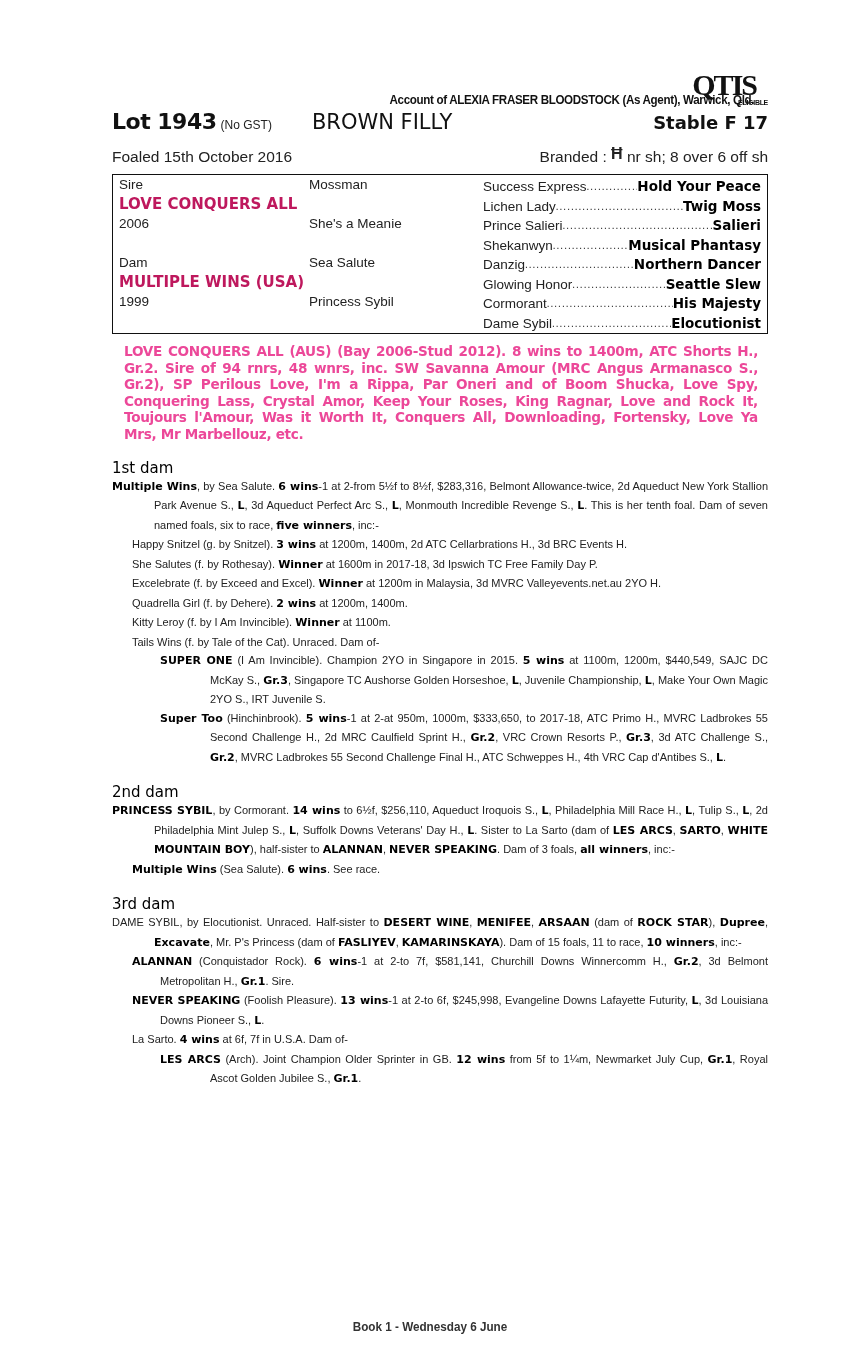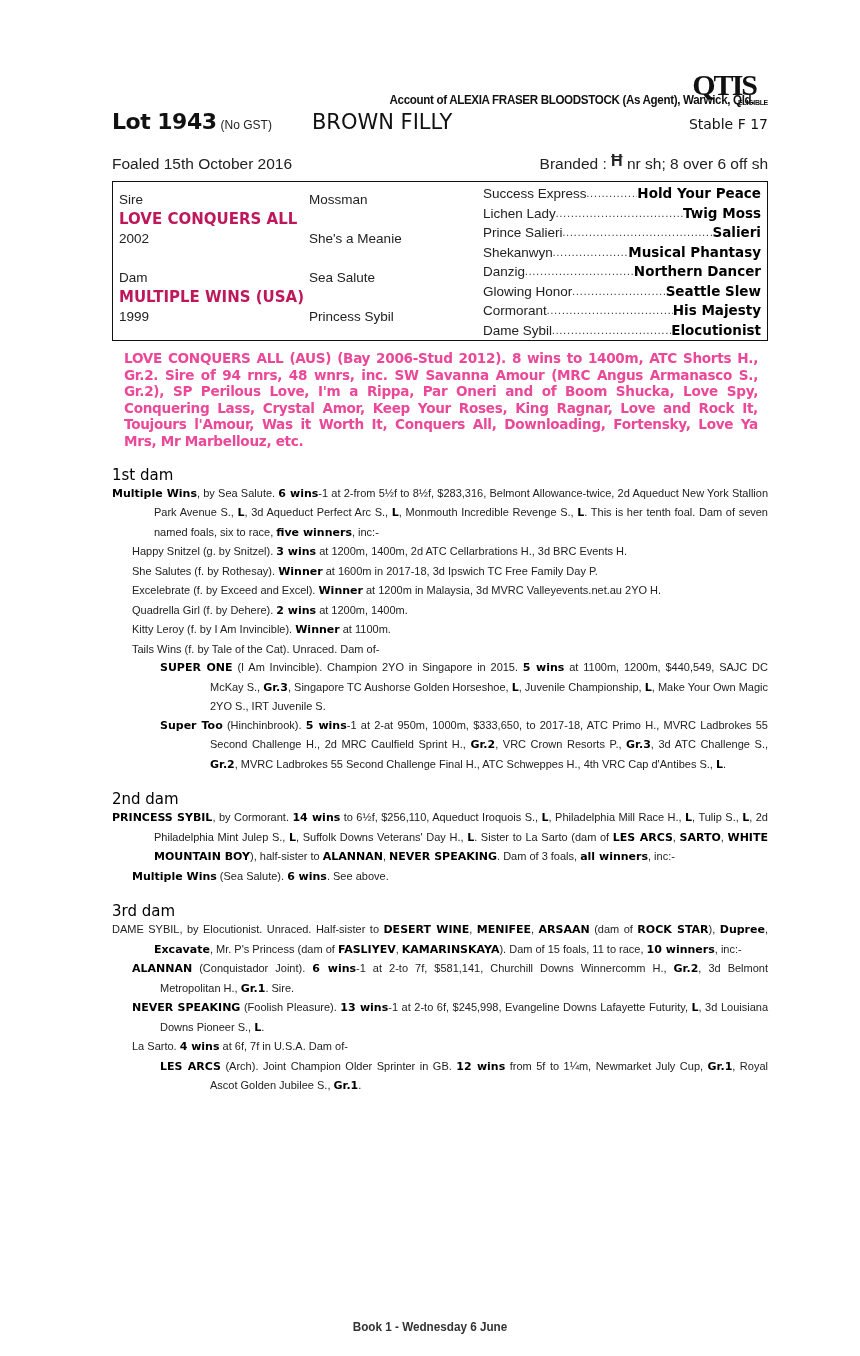--- a/index.html
+++ b/index.html
@@ -6,25 +6,25 @@
   body { width: 860px; height: 1356px; position: relative; color: #111; font-family: "Liberation Sans", sans-serif; overflow: hidden; }
   .page { position: absolute; left: 112px; top: 70px; width: 656px; }
   .hdr-account { text-align: right; font-weight: bold; font-size: 13.5px; letter-spacing: -0.4px; margin-top: 22px; padding-right: 16px; transform: scaleX(0.86); transform-origin: right center; }
   .qtis { position: absolute; right: 0; top: 0; width: 82px; height: 40px; }
   .qtis-main { position: absolute; right: 12px; top: 0; font-family: "Liberation Serif", serif; font-weight: bold; font-size: 30px; letter-spacing: -2px; line-height: 30px; }
   .qtis-sub { position: absolute; right: 0; top: 29px; font-size: 7px; font-weight: bold; letter-spacing: -0.3px; }
   .row-lot { display: flex; align-items: baseline; margin-top: 2px; height: 26px; }
   .lot { font-weight: bold; font-size: 22px; font-family: "DejaVu Sans", sans-serif; letter-spacing: -0.5px; }
   .nogst { font-size: 12px; margin-left: 4px; color: #222; }
   .title { font-weight: normal; font-size: 21px; font-family: "DejaVu Sans", sans-serif; margin-left: 40px; }
-  .stable { margin-left: auto; font-weight: normal; font-size: 14px; font-family: "DejaVu Sans", sans-serif; }
-  .row-foaled { display: flex; justify-content: space-between; font-size: 15.5px; margin-top: 20px; color: #222; }
+  .stable { margin-left: auto; font-weight: bold; font-size: 18px; font-family: "DejaVu Sans", sans-serif; }
+  .row-foaled { display: flex; justify-content: space-between; font-size: 15.5px; margin-top: 13px; color: #222; }
   .brand-mark { font-weight: bold; font-size: 16px; position: relative; top: -3px; }
   .ped { border: 1.6px solid #111; margin-top: 8px; height: 158px; position: relative; font-size: 13.5px; color: #222; }
-  .ped-left { position: absolute; left: 6px; top: 8px; width: 360px; }
+  .ped-left { position: absolute; left: 6px; top: 0; width: 360px; }
   .ped-left .ln { height: 19.5px; line-height: 19.5px; position: relative; }
   .ped-left .c2 { position: absolute; left: 190px; top: 0; }
   .ped-name { font-weight: bold; font-size: 15px; font-family: "DejaVu Sans", sans-serif; color: #be185d; }
   .ped-right { position: absolute; left: 370px; top: 2px; width: 278px; }
   .ped-right .ln { display: flex; height: 19.5px; line-height: 19.5px; }
   .ped-right .a { white-space: nowrap; }
   .ped-right .dots { flex: 1; overflow: hidden; white-space: nowrap; letter-spacing: 1px; font-size: 10px; }
   .ped-right .dots::after { content: "........................................................................................................................"; }
   .ped-right .b { white-space: nowrap; }
   .sire-note { font-weight: bold; font-size: 13.6px; line-height: 16.6px; margin: 9px 10px 0 12px; text-align: justify; font-family: "DejaVu Sans", sans-serif; letter-spacing: -0.3px; color: #ec4899; }
@@ -61,21 +61,21 @@
       <span>Branded :</span>
       <span class="brand-mark">Ħ</span>
       <span>nr sh; 8 over 6 off sh</span>
     </span>
   </div>
 
   <div class="ped">
     <div class="ped-left">
       <div class="ln"><span>Sire</span><span class="c2">Mossman</span></div>
       <div class="ln"><span class="ped-name">LOVE CONQUERS ALL</span></div>
-      <div class="ln"><span>2002</span><span class="c2">She's a Meanie</span></div>
+      <div class="ln"><span>2006</span><span class="c2">She's a Meanie</span></div>
       <div class="ln"></div>
       <div class="ln"><span>Dam</span><span class="c2">Sea Salute</span></div>
       <div class="ln"><span class="ped-name">MULTIPLE WINS (USA)</span></div>
       <div class="ln"><span>1999</span><span class="c2">Princess Sybil</span></div>
     </div>
     <div class="ped-right">
       <div class="ln">
           <span class="a">Success Express</span>
           <span class="dots"></span>
           <span class="b">Hold Your Peace</span>
@@ -131,27 +131,27 @@
       <div class="para lvl1"><span>Tails Wins (f. by Tale of the Cat). Unraced. Dam of-</span></div>
     </div>
   <div>
       <div class="para lvl2"><span class="b">SUPER ONE</span><span> (I Am Invincible). Champion 2YO in Singapore in 2015. </span><span class="b">5 wins</span><span> at 1100m, 1200m, $440,549, SAJC DC McKay S., </span><span class="b">Gr.3</span><span>, Singapore TC Aushorse Golden Horseshoe, </span><span class="b">L</span><span>, Juvenile Championship, </span><span class="b">L</span><span>, Make Your Own Magic 2YO S., IRT Juvenile S.</span></div>
       <div class="para lvl2"><span class="b">Super Too</span><span> (Hinchinbrook). </span><span class="b">5 wins</span><span>-1 at 2-at 950m, 1000m, $333,650, to 2017-18, ATC Primo H., MVRC Ladbrokes 55 Second Challenge H., 2d MRC Caulfield Sprint H., </span><span class="b">Gr.2</span><span>, VRC Crown Resorts P., </span><span class="b">Gr.3</span><span>, 3d ATC Challenge S., </span><span class="b">Gr.2</span><span>, MVRC Ladbrokes 55 Second Challenge Final H., ATC Schweppes H., 4th VRC Cap d'Antibes S., </span><span class="b">L</span><span>.</span></div>
     </div>
 
   <div class="section-h">2nd dam</div>
   <div class="para lvl0"><span class="b">PRINCESS SYBIL</span><span>, by Cormorant. </span><span class="b">14 wins</span><span> to 6½f, $256,110, Aqueduct Iroquois S., </span><span class="b">L</span><span>, Philadelphia Mill Race H., </span><span class="b">L</span><span>, Tulip S., </span><span class="b">L</span><span>, 2d Philadelphia Mint Julep S., </span><span class="b">L</span><span>, Suffolk Downs Veterans' Day H., </span><span class="b">L</span><span>. Sister to La Sarto (dam of </span><span class="b">LES ARCS</span><span>, </span><span class="b">SARTO</span><span>, </span><span class="b">WHITE MOUNTAIN BOY</span><span>), half-sister to </span><span class="b">ALANNAN</span><span>, </span><span class="b">NEVER SPEAKING</span><span>. Dam of 3 foals, </span><span class="b">all winners</span><span>, inc:-</span></div>
   <div>
-      <div class="para lvl1"><span class="b">Multiple Wins</span><span> (Sea Salute). </span><span class="b">6 wins</span><span>. See above.</span></div>
+      <div class="para lvl1"><span class="b">Multiple Wins</span><span> (Sea Salute). </span><span class="b">6 wins</span><span>. See race.</span></div>
     </div>
 
   <div class="section-h">3rd dam</div>
   <div class="para lvl0"><span>DAME SYBIL, by Elocutionist. Unraced. Half-sister to </span><span class="b">DESERT WINE</span><span>, </span><span class="b">MENIFEE</span><span>, </span><span class="b">ARSAAN</span><span> (dam of </span><span class="b">ROCK STAR</span><span>), </span><span class="b">Dupree</span><span>, </span><span class="b">Excavate</span><span>, Mr. P's Princess (dam of </span><span class="b">FASLIYEV</span><span>, </span><span class="b">KAMARINSKAYA</span><span>). Dam of 15 foals, 11 to race, </span><span class="b">10 winners</span><span>, inc:-</span></div>
   <div>
-      <div class="para lvl1"><span class="b">ALANNAN</span><span> (Conquistador Joint). </span><span class="b">6 wins</span><span>-1 at 2-to 7f, $581,141, Churchill Downs Winnercomm H., </span><span class="b">Gr.2</span><span>, 3d Belmont Metropolitan H., </span><span class="b">Gr.1</span><span>. Sire.</span></div>
+      <div class="para lvl1"><span class="b">ALANNAN</span><span> (Conquistador Rock). </span><span class="b">6 wins</span><span>-1 at 2-to 7f, $581,141, Churchill Downs Winnercomm H., </span><span class="b">Gr.2</span><span>, 3d Belmont Metropolitan H., </span><span class="b">Gr.1</span><span>. Sire.</span></div>
       <div class="para lvl1"><span class="b">NEVER SPEAKING</span><span> (Foolish Pleasure). </span><span class="b">13 wins</span><span>-1 at 2-to 6f, $245,998, Evangeline Downs Lafayette Futurity, </span><span class="b">L</span><span>, 3d Louisiana Downs Pioneer S., </span><span class="b">L</span><span>.</span></div>
       <div class="para lvl1"><span>La Sarto. </span><span class="b">4 wins</span><span> at 6f, 7f in U.S.A. Dam of-</span></div>
     </div>
   <div>
       <div class="para lvl2"><span class="b">LES ARCS</span><span> (Arch). Joint Champion Older Sprinter in GB. </span><span class="b">12 wins</span><span> from 5f to 1¼m, Newmarket July Cup, </span><span class="b">Gr.1</span><span>, Royal Ascot Golden Jubilee S., </span><span class="b">Gr.1</span><span>.</span></div>
     </div>
 </div>
 
 <div class="footer">Book 1 - Wednesday 6 June</div>
 

